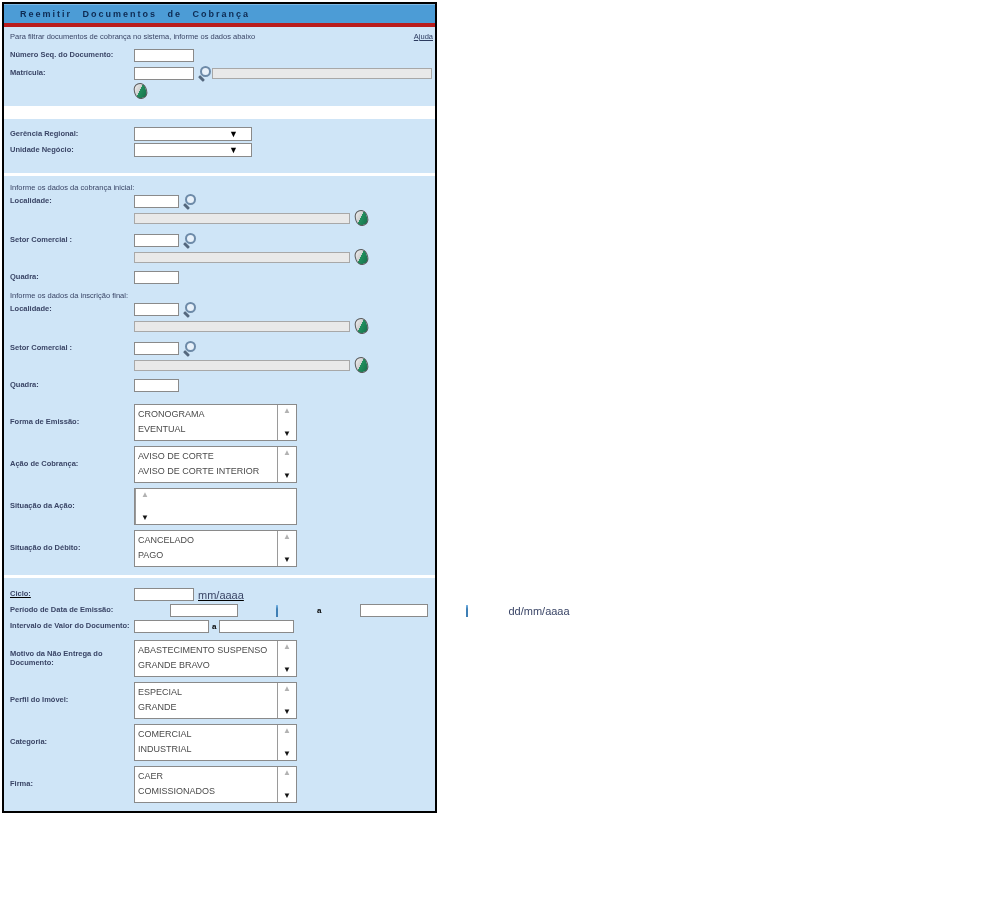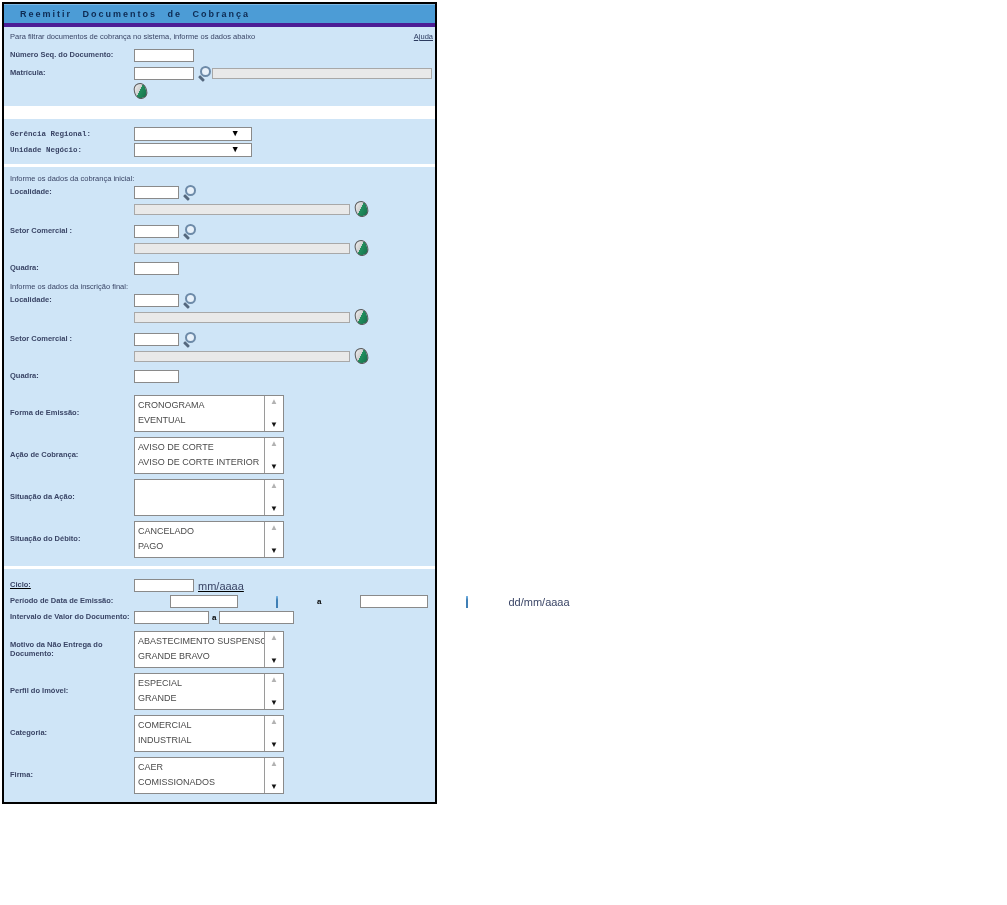--- a/index.html
+++ b/index.html
@@ -7,21 +7,21 @@
     width:1007px;height:905px;background:#ffffff;
     font-family:"Liberation Sans", sans-serif;
     position:relative;overflow:hidden;
   }
   .window{
     position:absolute;left:2px;top:2px;width:431px;
     border:2px solid #000;background:#CFE5F7;
   }
   .titlebar{
     height:18px;background:#4C9CD6;display:flex;align-items:center;
-    padding-left:16px;border-bottom:4px solid #4c1d95;
+    padding-left:16px;border-bottom:4px solid #b91c1c;
     border-top:1px solid #7fb9e4;
   }
   .titlebar .ttl{
     font-size:9px;font-weight:bold;letter-spacing:2px;word-spacing:6px;color:#0d2a52;
   }
   .intro-row{
     display:flex;justify-content:space-between;align-items:center;
     padding:5px 2px 0 6px;font-size:7.5px;color:#3A4566;
   }
   .help-link{color:#2b3a5f;text-decoration:underline;font-size:7.5px;cursor:pointer;}
@@ -68,21 +68,21 @@
   }
   .white-gap{height:6px;background:#fff;}
   .white-sep{height:3px;background:#fff;}
   .selectbox{
     width:118px;height:14px;background:#fff;border:1px solid #8a8a8a;
     position:relative;box-sizing:border-box;cursor:pointer;
   }
   .selectbox .tri{position:absolute;right:13px;top:0;font-size:9px;line-height:12px;color:#000;}
   .selectbox .sval{font-size:8px;color:#333;padding-left:2px;line-height:12px;}
   .listbox{
-    display:flex;width:150px;height:37px;border:1px solid #8a8a8a;background:#fff;box-sizing:border-box;justify-content:flex-end;
+    display:flex;width:163px;height:37px;border:1px solid #8a8a8a;background:#fff;box-sizing:border-box;
   }
   .opts{flex:1;overflow:hidden;padding:2px 0 0 3px;}
   .opt{font-size:9px;color:#4a4a4a;line-height:15px;white-space:nowrap;cursor:default;}
   .sbar{
     width:19px;border-left:1px solid #9a9a9a;display:flex;flex-direction:column;
     justify-content:space-between;align-items:center;padding:2px 0;box-sizing:border-box;
   }
   .sa{font-size:8px;line-height:8px;cursor:pointer;}
   .sa.up{color:#b2b2b2;}
   .sa.down{color:#141414;}
@@ -118,21 +118,21 @@
     <div class="row" style="margin-top:2px;">
       <span class="spacer"></span>
       <span class="icon-eraser"></span>
     </div>
     <div class="pad-b"></div>
   </div>
 
   <div class="white-gap"></div>
   <div class="white-gap" style="height:7px;"></div>
 
-  <div style="padding:6px 0 7px 0;font-family:Liberation Mono, monospace;">
+  <div style="padding:6px 0 16px 0;">
     <div class="row" style="margin-top:2px;">
       <span class="lbl">Gerência Regional:</span>
       <div class="selectbox">
         <span class="sval"></span>
         <span class="tri">▼</span>
       </div>
     </div>
     <div class="row" style="margin-top:2px;">
       <span class="lbl">Unidade Negócio:</span>
       <div class="selectbox">

